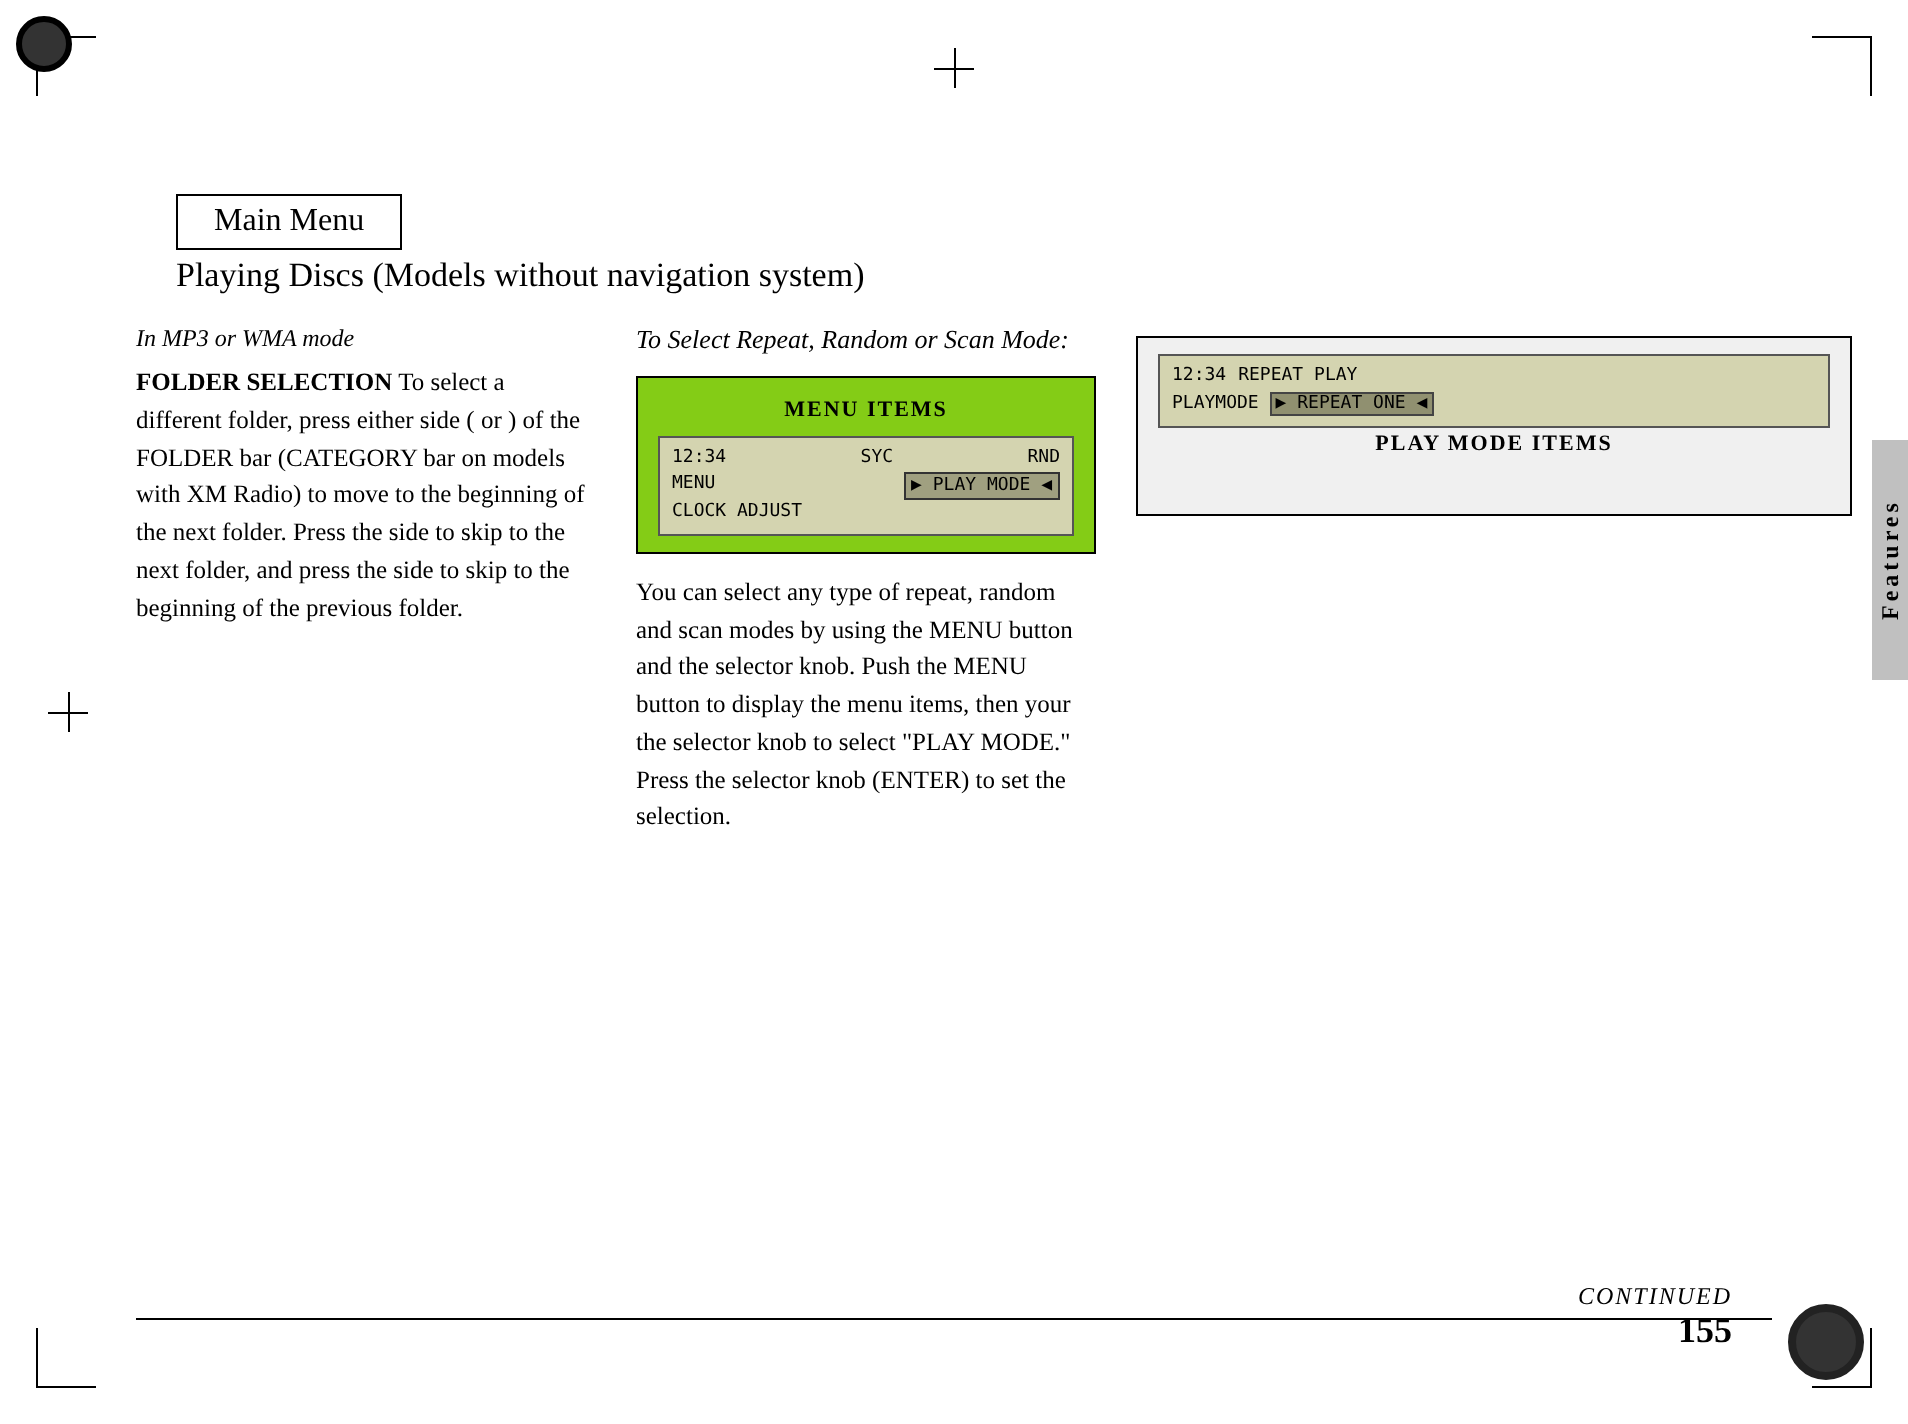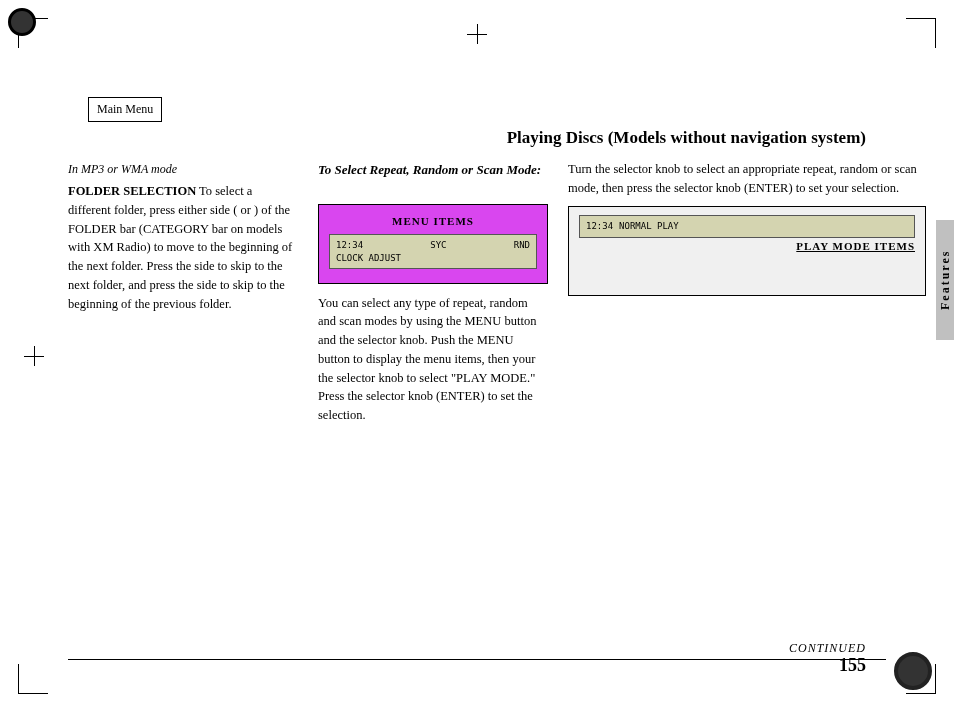--- a/index.html
+++ b/index.html
@@ -52,40 +52,40 @@
 
     
     .nav-tabs {
       position: absolute;
       top: 97px;
       left: 88px;
       display: flex;
       gap: 0;
     }
     .nav-tab {
-      padding: 4px 8px;
-      font-size: 12px;
+      padding: 4px 18px;
+      font-size: 16px;
       border: 1px solid #000;
       background: #fff;
       cursor: pointer;
     }
     .nav-tab.active {
       background: #e8e8e8;
       font-weight: bold;
     }
 
     
     .page-title {
       position: absolute;
       top: 128px;
       left: 88px;
       right: 88px;
-      text-align: right;
+      text-align: left;
       font-size: 17px;
-      font-weight: bold;
+      font-weight: normal;
     }
 
     
     .side-label {
       position: absolute;
       right: 0;
       top: 220px;
       width: 18px;
       background: #c0c0c0;
       writing-mode: vertical-rl;
@@ -128,32 +128,32 @@
     }
 
     
     .col-middle {
       width: 250px;
       padding: 0 10px;
       font-size: 12.5px;
       line-height: 1.5;
     }
     .col-middle .section-title {
-      font-weight: bold;
+      font-weight: normal;
       font-style: italic;
-      margin-bottom: 24px;
+      margin-bottom: 8px;
       font-size: 13px;
     }
 
     
     .display-box {
       border: 1px solid #000;
       padding: 8px 10px;
       margin: 6px 0 10px 0;
-      background: #d946ef;
+      background: #84cc16;
       font-family: monospace;
       font-size: 10px;
       min-height: 80px;
     }
     .display-box .display-label {
       text-align: center;
       font-family: 'Times New Roman', serif;
       font-weight: bold;
       font-size: 11px;
       margin-bottom: 5px;
@@ -182,27 +182,26 @@
 
     
     .display-box-right {
       border: 1px solid #000;
       padding: 8px 10px;
       margin: 8px 0 10px 0;
       background: #f0f0f0;
       min-height: 90px;
     }
     .display-box-right .display-label {
-      text-align: right;
+      text-align: center;
       font-family: 'Times New Roman', serif;
       font-weight: bold;
       font-size: 11px;
       margin-bottom: 5px;
       letter-spacing: 1px;
-      text-decoration: underline;
     }
     .display-screen-right {
       border: 1px solid #555;
       background: #d4d4b0;
       padding: 4px 6px;
       font-size: 9px;
       font-family: monospace;
       line-height: 1.5;
     }
 
@@ -273,36 +272,43 @@
 
     <div class="display-box">
       <div class="display-label">MENU ITEMS</div>
       <div class="display-screen">
         <div class="ds-row">
           <span>12:34</span>
           <span>SYC</span>
           <span>RND</span>
         </div>
         <div class="ds-row">
+          <span>MENU</span>
+          <span style="border:1px solid #333; padding: 0 3px; background:#a0a080;">▶ PLAY MODE ◀</span>
+        </div>
+        <div class="ds-row">
           <span>CLOCK ADJUST</span>
         </div>
       </div>
     </div>
 
     <p>You can select any type of repeat, random and scan modes by using the MENU button and the selector knob. Push the MENU button to display the menu items, then your the selector knob to select "PLAY MODE." Press the selector knob (ENTER) to set the selection.</p>
   </div>
 
   <div class="col-right">
-    <p>Turn the selector knob to select an appropriate repeat, random or scan mode, then press the selector knob (ENTER) to set your selection.</p>
 
     <div class="display-box-right">
       <div class="display-screen-right">
         <div style="display:flex; gap:6px;">
           <span>12:34</span>
-          <span>NORMAL PLAY</span>
+          <span>REPEAT PLAY</span>
+        </div>
+        <div>
+          <span>PLAYMODE</span>
+          <span style="border:1px solid #444; padding:0 2px; background:#909070;">▶ REPEAT ONE ◀</span>
         </div>
       </div>
       <div class="display-label">PLAY MODE ITEMS</div>
     </div>
 
   </div>
 
 </div>
 
 <div class="bottom-line"></div>

